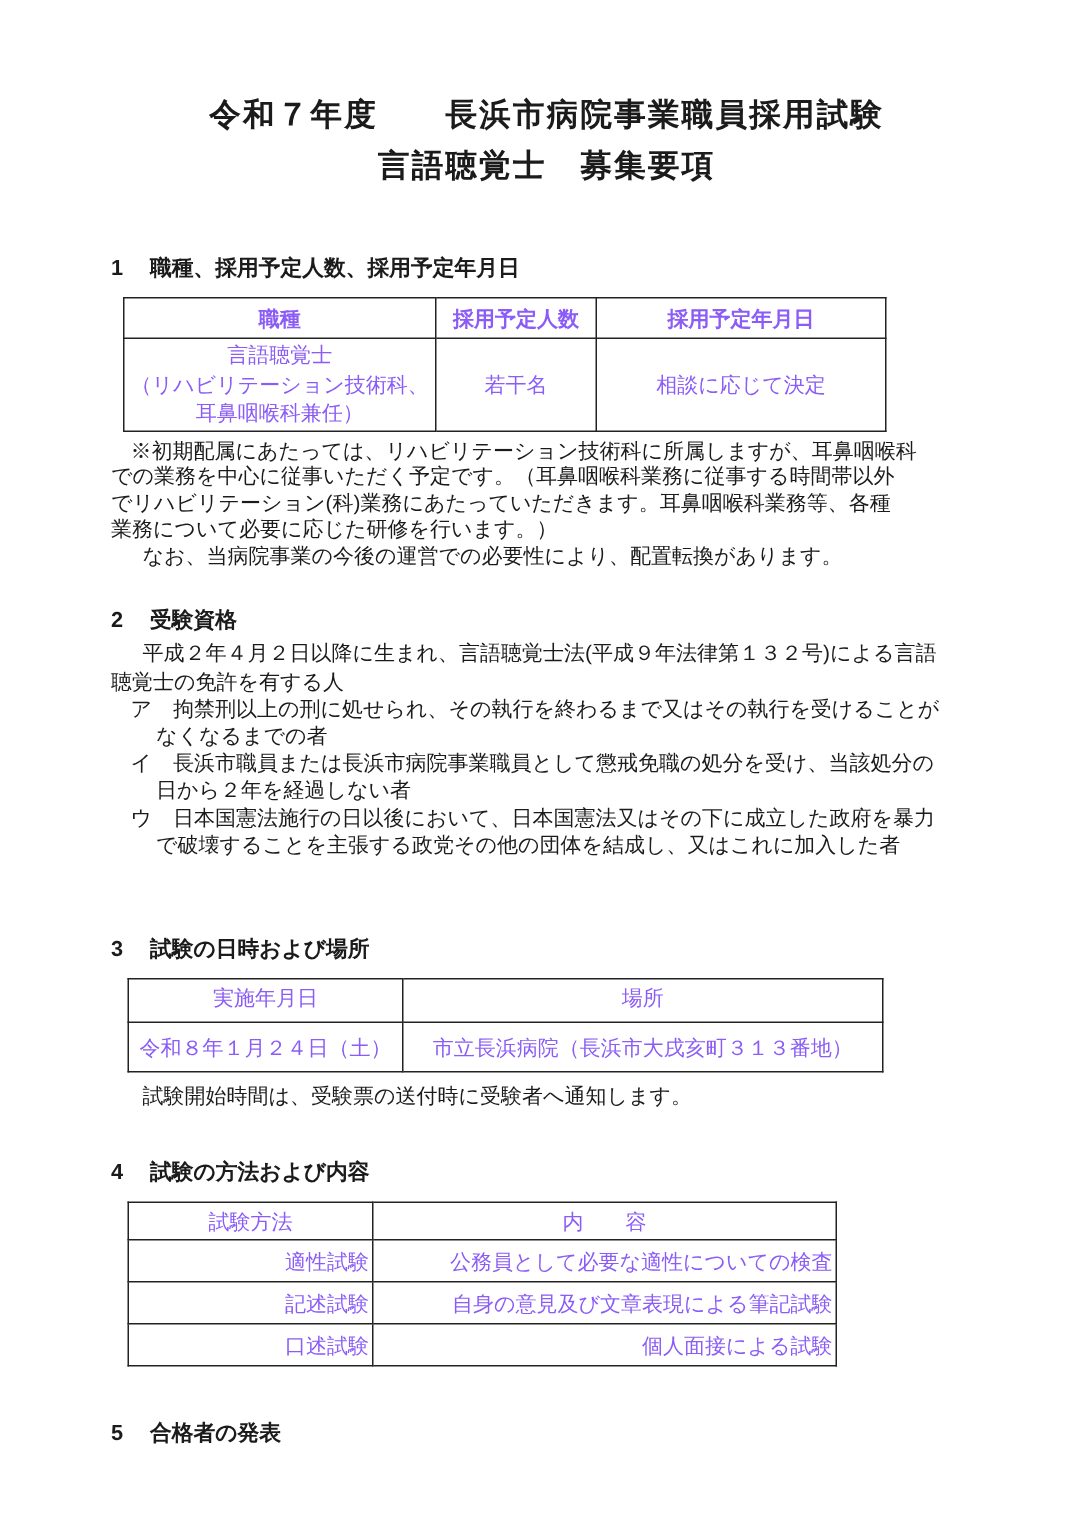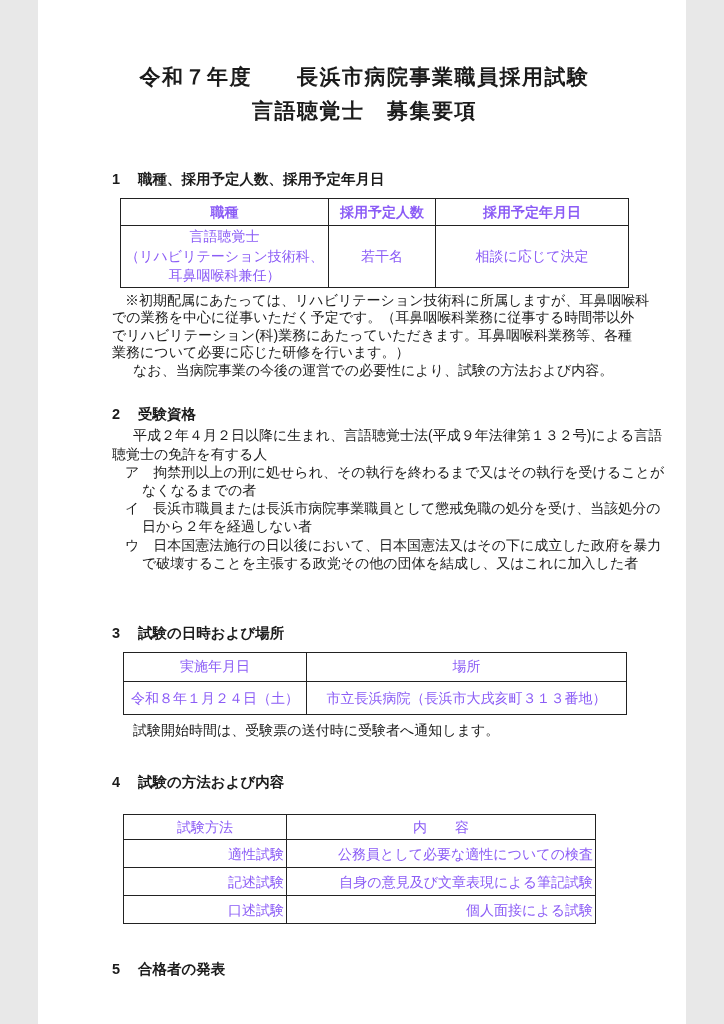--- a/index.html
+++ b/index.html
@@ -1,18 +1,18 @@
 <!DOCTYPE html>
 <html lang="ja"><head>
 <meta charset="utf-8">
 <style>
   html,body { margin:0; padding:0; background:#e8e8e8; }
   .page {
     position:relative;
-    width:648px; height:1024px;
+    width:724px; height:1024px;
     margin:0 auto;
     background:#ffffff;
     color:#1b1b1b;
     font-family:"Liberation Sans", sans-serif;
     box-sizing:border-box;
     padding:60px 69px 0 74px;
     overflow:hidden;
   }
   .title { text-align:center; font-size:21px; font-weight:bold; line-height:34px; letter-spacing:1.5px; margin-bottom:42px; }
   .sec { }
@@ -37,21 +37,21 @@
 
   .sec2 { margin-top:26px; }
   .sec3 { margin-top:52px; }
   .tbl3 { margin:10px 0 0 11px; width:503px; }
   .tbl3 .c1{width:183px}.tbl3 .c2{width:320px}
   .tbl3 th { text-align:center; padding:5px 2px; line-height:18px;font-family:Liberation Mono, monospace; }
   .tbl3 td { text-align:center; padding:7px 2px; line-height:18px; }
   .note3 { margin-top:6px; font-size:14px; line-height:18px; }
 
   .sec4 { margin-top:34px; }
-  .tbl4 { margin:23px 0 0 11px; width:472px; }
+  .tbl4 { margin:10px 0 0 11px; width:472px; }
   .tbl4 .c1{width:163px}.tbl4 .c2{width:309px}
   .tbl4 th { text-align:center; padding:3px 2px; line-height:18px; }
   .tbl4 td { text-align:right; padding:4.5px 2px 4.5px 9px; line-height:18px; }
 
   .sec5 { margin-top:36px; }
 </style>
 </head>
 <body>
 
 <div class="page">
@@ -89,21 +89,21 @@
           <td>若干名</td>
           <td>相談に応じて決定</td>
         </tr>
       </tbody>
     </table>
     <div class="para note1">
       <div class="line ind1">※初期配属にあたっては、リハビリテーション技術科に所属しますが、耳鼻咽喉科</div>
       <div class="line">での業務を中心に従事いただく予定です。（耳鼻咽喉科業務に従事する時間帯以外</div>
       <div class="line">でリハビリテーション(科)業務にあたっていただきます。耳鼻咽喉科業務等、各種</div>
       <div class="line">業務について必要に応じた研修を行います。）</div>
-      <div class="line ind15">なお、当病院事業の今後の運営での必要性により、試験の方法および内容。</div>
+      <div class="line ind15">なお、当病院事業の今後の運営での必要性により、配置転換があります。</div>
     </div>
   </div>
 
   <div class="sec sec2">
     <div class="sec-heading">
       <span class="sec-num">2</span>
       <span class="sec-label">受験資格</span>
     </div>
     <div class="para elig">
       <div class="line ind15">平成２年４月２日以降に生まれ、言語聴覚士法(平成９年法律第１３２号)による言語</div>

